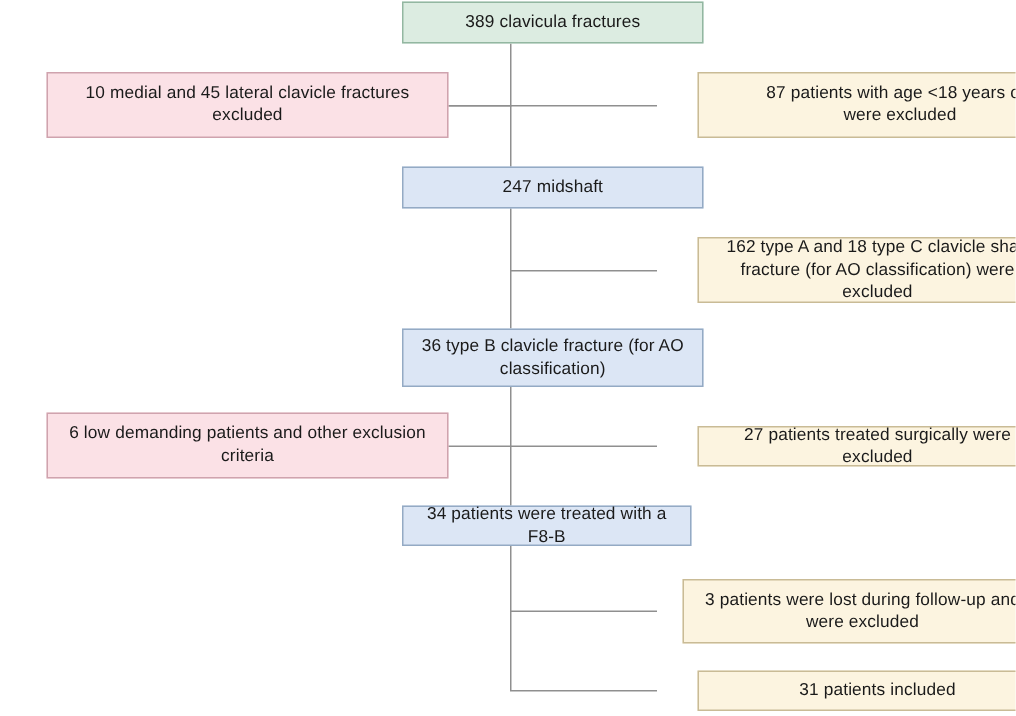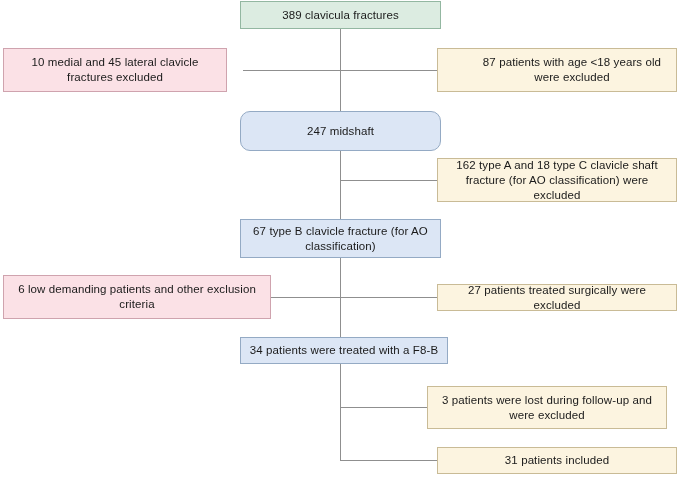--- a/index.html
+++ b/index.html
@@ -24,20 +24,21 @@
     display: flex;
     align-items: center;
     justify-content: center;
     text-align: center;
     font-size: 11.5px;
     line-height: 15px;
     color: #1a1a1a;
     border: 1px solid #9a9a9a;
     padding: 3px 6px;
     letter-spacing: 0.1px;
+    margin-left: 28px;
   }
   .node-green {
     background: #dcece1;
     border-color: #93b7a1;
   }
   .node-blue {
     background: #dce6f5;
     border-color: #94aac4;
   }
   .node-pink {
@@ -71,49 +72,49 @@
   <div class="edge edge-h" style="left:243px; top:297px; width:195px;"></div>
 
   <div class="edge edge-v" style="left:340px; top:364px; height:96px;"></div>
   <div class="edge edge-h" style="left:340px; top:407px; width:98px;"></div>
   <div class="edge edge-h" style="left:340px; top:460px; width:98px;"></div>
 
   <div class="node node-green" style="left:240px; top:1px; width:201px; height:28px;">
     <span>389 clavicula fractures</span>
   </div>
 
-  <div class="node node-pink" style="left:3px; top:48px; width:224px; height:44px;">
+  <div class="node node-pink" style="left:3px; top:48px; width:268px; height:44px;">
     <span>10 medial and 45 lateral clavicle fractures excluded</span>
   </div>
 
   <div class="node node-cream" style="left:437px; top:48px; width:240px; height:44px;padding-left:36px;">
     <span>87 patients with age &lt;18 years old were excluded</span>
   </div>
 
-  <div class="node node-blue" style="left:240px; top:111px; width:201px; height:40px;border-radius:10px;">
+  <div class="node node-blue" style="left:240px; top:111px; width:201px; height:28px;">
     <span>247 midshaft</span>
   </div>
 
   <div class="node node-cream" style="left:437px; top:158px; width:240px; height:44px;justify-content:center;">
     <span>162 type A and 18 type C clavicle shaft fracture (for AO classification) were excluded</span>
   </div>
 
   <div class="node node-blue" style="left:240px; top:219px; width:201px; height:39px;">
-    <span>67 type B clavicle fracture (for AO classification)</span>
+    <span>36 type B clavicle fracture (for AO classification)</span>
   </div>
 
   <div class="node node-pink" style="left:3px; top:275px; width:268px; height:44px;">
     <span>6 low demanding patients and other exclusion criteria</span>
   </div>
 
   <div class="node node-cream" style="left:437px; top:284px; width:240px; height:27px;">
     <span>27 patients treated surgically were excluded</span>
   </div>
 
-  <div class="node node-blue" style="left:240px; top:337px; width:208px; height:27px;">
+  <div class="node node-blue" style="left:240px; top:337px; width:193px; height:27px;">
     <span>34 patients were treated with a F8-B</span>
   </div>
 
   <div class="node node-cream" style="left:427px; top:386px; width:240px; height:43px;">
     <span>3 patients were lost during follow-up and were excluded</span>
   </div>
 
   <div class="node node-cream" style="left:437px; top:447px; width:240px; height:27px;">
     <span>31 patients included</span>
   </div>

